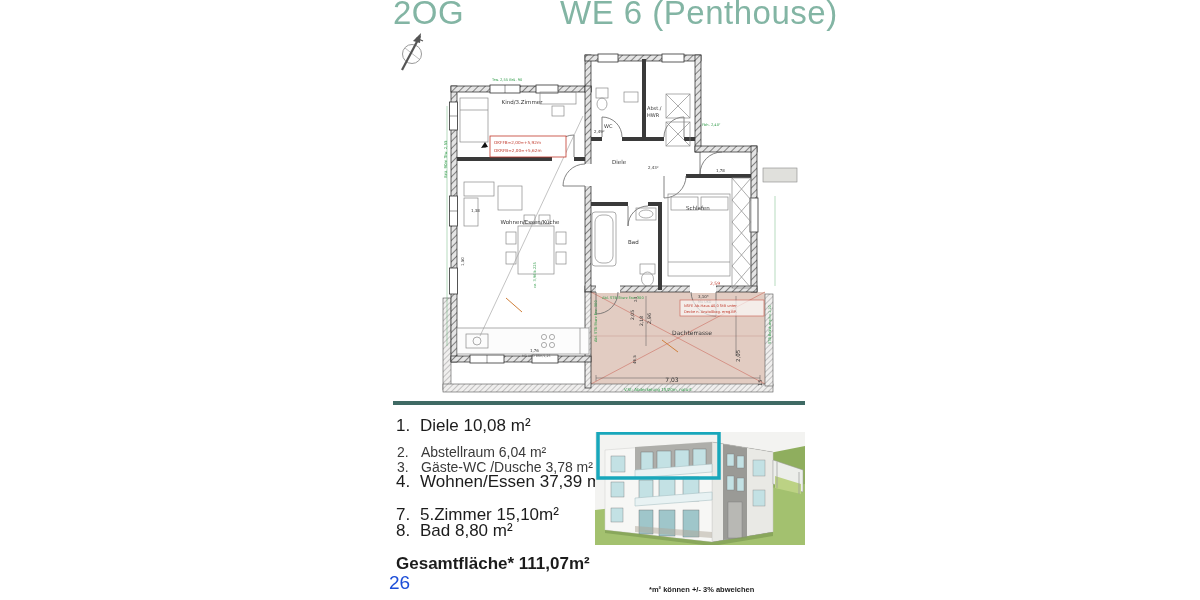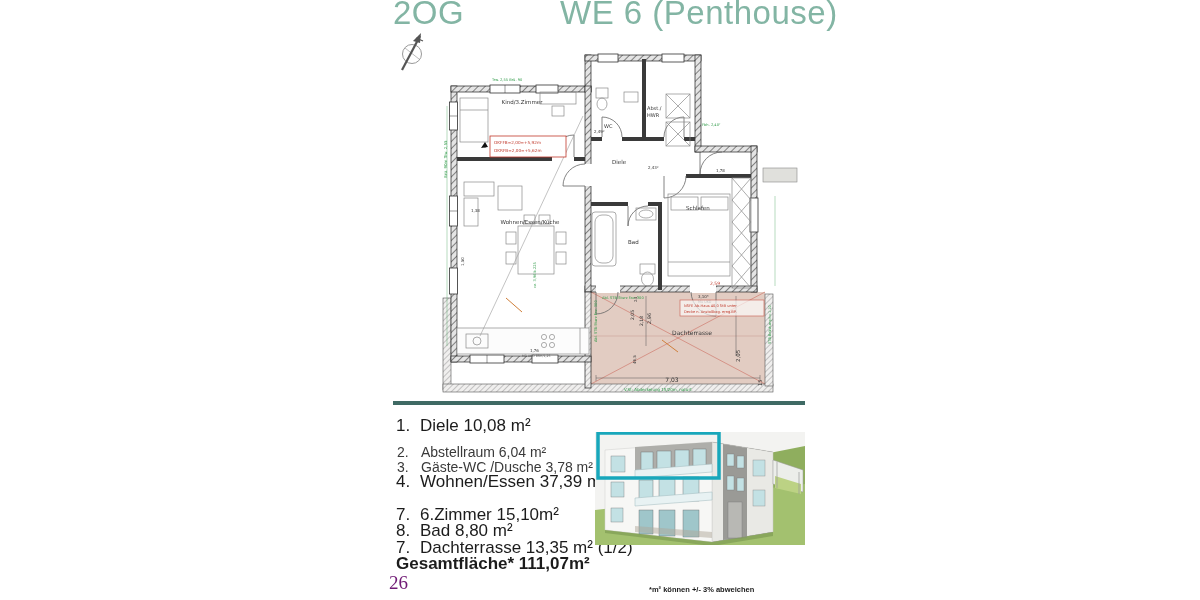--- a/index.html
+++ b/index.html
@@ -7,21 +7,21 @@
   #page{position:relative;width:1200px;height:476px;background:#fff;}
   .abs{position:absolute;}
   .title{font-weight:300;letter-spacing:.5px;font-size:33px;color:#83b5a4;white-space:nowrap;}
   #divider-bar{left:393px;top:401px;width:412px;height:4px;background:#3f6a64;}
   #list-heading{left:410px;top:410px;font-size:17px;color:#1c1c1c;letter-spacing:.4px;}
   .row{white-space:nowrap;color:#1c1c1c;}
   .row .num{display:inline-block;width:24px;}
   .row.lg{font-size:17px;}
   .row.sm{font-size:14px;color:#3a3a3a;}
   .row.total{font-size:17px;font-weight:bold;}
-  #page-num{left:389px;top:572px;font-size:19px;color:#701a75;font-family:Liberation Serif, serif;}
+  #page-num{left:389px;top:572px;font-size:19px;color:#1d4ed8;}
   #footnote{left:649px;top:585px;font-size:7.5px;font-weight:bold;color:#1a1a1a;}
   svg text{font-family:"DejaVu Sans",sans-serif;}
   .roomlbl{fill:#333;}
   .dim{fill:#333;}
   .dimg{fill:#2e9a47;}
   .dimr{fill:#c0392b;}
 </style>
 </head>
 <body>
 
@@ -272,27 +272,24 @@
   <div class="abs row sm" style="left:397px;top:444px;">
     <span class="num">2.</span><span>Abstellraum 6,04 m²</span>
   </div>
   <div class="abs row sm" style="left:397px;top:459px;">
     <span class="num">3.</span><span>Gäste-WC /Dusche 3,78 m²</span>
   </div>
   <div class="abs row lg" style="left:396px;top:472px;">
     <span class="num">4.</span><span>Wohnen/Essen 37,39 m²</span>
   </div>
   <div class="abs row lg" style="left:396px;top:505px;">
-    <span class="num">7.</span><span>6.Zimmer 15,10m²</span>
+    <span class="num">7.</span><span>5.Zimmer 15,10m²</span>
   </div>
   <div class="abs row lg" style="left:396px;top:521px;">
     <span class="num">8.</span><span>Bad 8,80 m²</span>
-  </div>
-  <div class="abs row lg" style="left:396px;top:538px;">
-    <span class="num">7.</span><span>Dachterrasse 13,35 m² (1/2)</span>
   </div>
   <div class="abs row total" style="left:396px;top:554px;">Gesamtfläche* 111,07m²</div>
 
   <svg class="abs" style="left:595px;top:432px;" width="210" height="113" viewBox="0 0 210 113">
     <rect x="0" y="0" width="210" height="113" fill="#f3f3f1"></rect>
 
     <polygon points="140,28 210,14 210,70 140,60" fill="#8fae5e"></polygon>
     <polygon points="0,78 70,70 140,60 210,52 210,113 0,113" fill="#a3c16f"></polygon>
 
     <polygon points="117,10 178,20 178,100 117,110" fill="#ececi8"></polygon>

